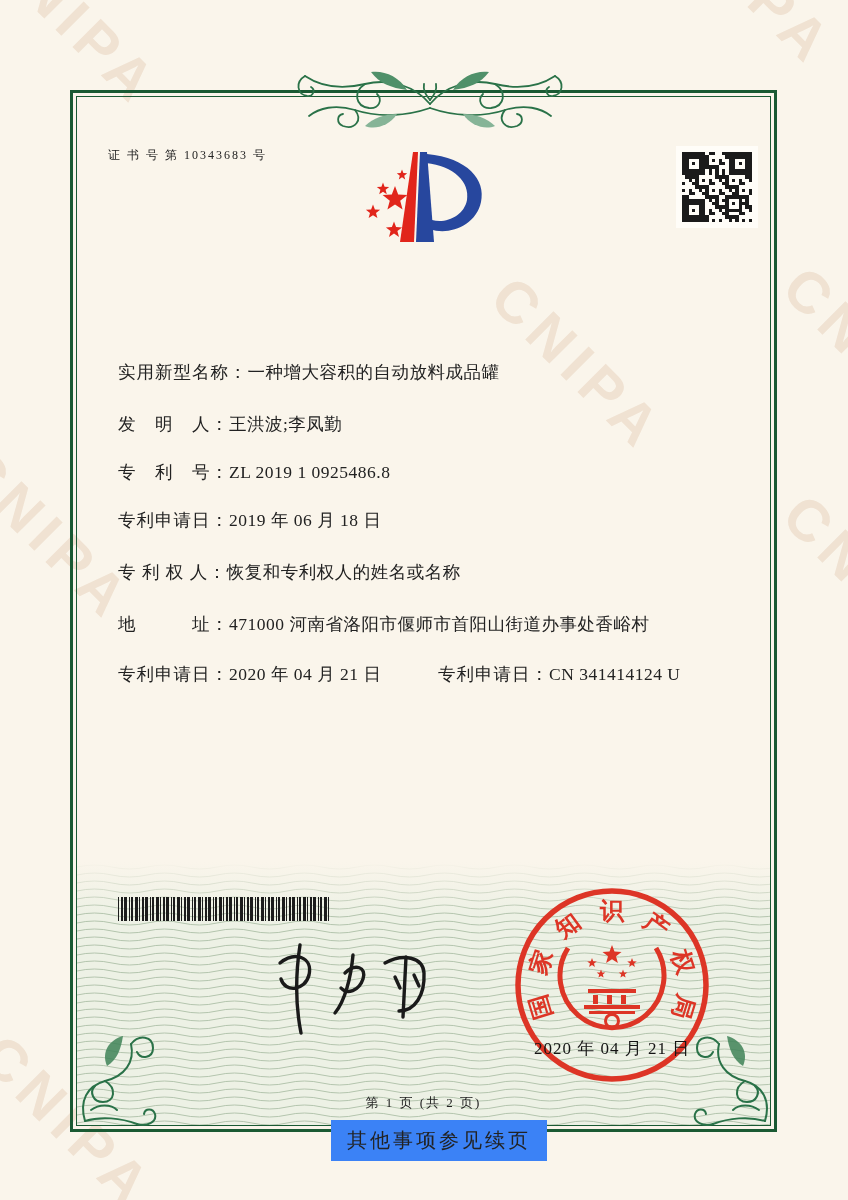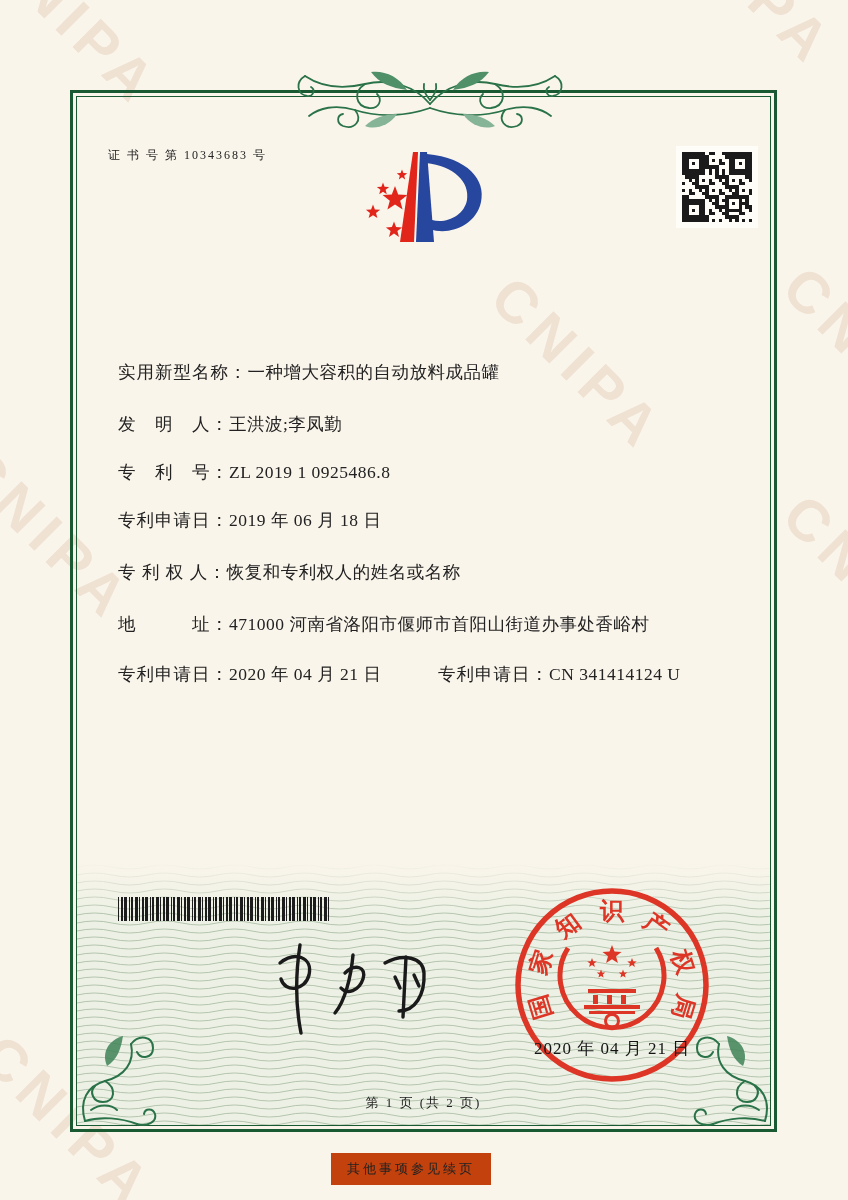--- a/index.html
+++ b/index.html
@@ -33,22 +33,22 @@
   .barcode{position:absolute;z-index:5;left:118px;top:897px;width:217px;height:24px;
            display:flex;align-items:stretch;}
   .barcode i{display:block;height:100%;}
   .officer{position:absolute;z-index:5;left:122px;top:971px;
            font-family:"Liberation Sans","DejaVu Sans",sans-serif;font-size:17px;letter-spacing:3px;}
   .officer div{margin-bottom:14px;}
   .sig{position:absolute;z-index:5;left:225px;top:933px;}
   .stamp{position:absolute;z-index:6;left:505px;top:878px;}
   .page-info{position:absolute;z-index:5;left:70px;top:1094px;width:707px;text-align:center;
              font-size:13px;letter-spacing:2px;}
-  .cont-note{position:absolute;z-index:5;left:331px;top:1153px;background:#c2410c;
-             padding:7px 16px;font-size:13px;letter-spacing:3px;}
+  .cont-note{position:absolute;z-index:5;left:331px;top:1120px;background:#3b82f6;
+             padding:7px 16px;font-size:20px;letter-spacing:3px;}
 </style>
 </head>
 <body>
 
 <div class="page">
 
   <div id="wm-layer">
       <div class="wm" style="left: -35px; top: -15px;">CNIPA</div>
       <div class="wm" style="left: 640px; top: -55px;">CNIPA</div>
       <div class="wm" style="left: 470px; top: 330px;">CNIPA</div>

